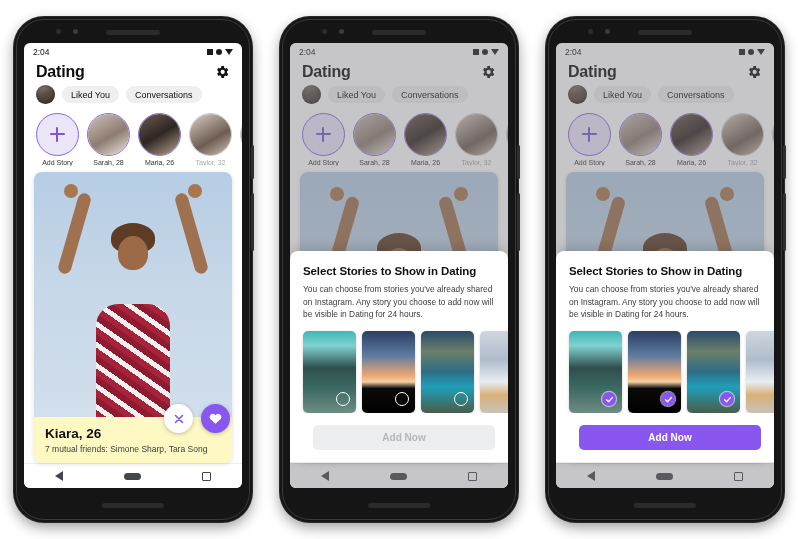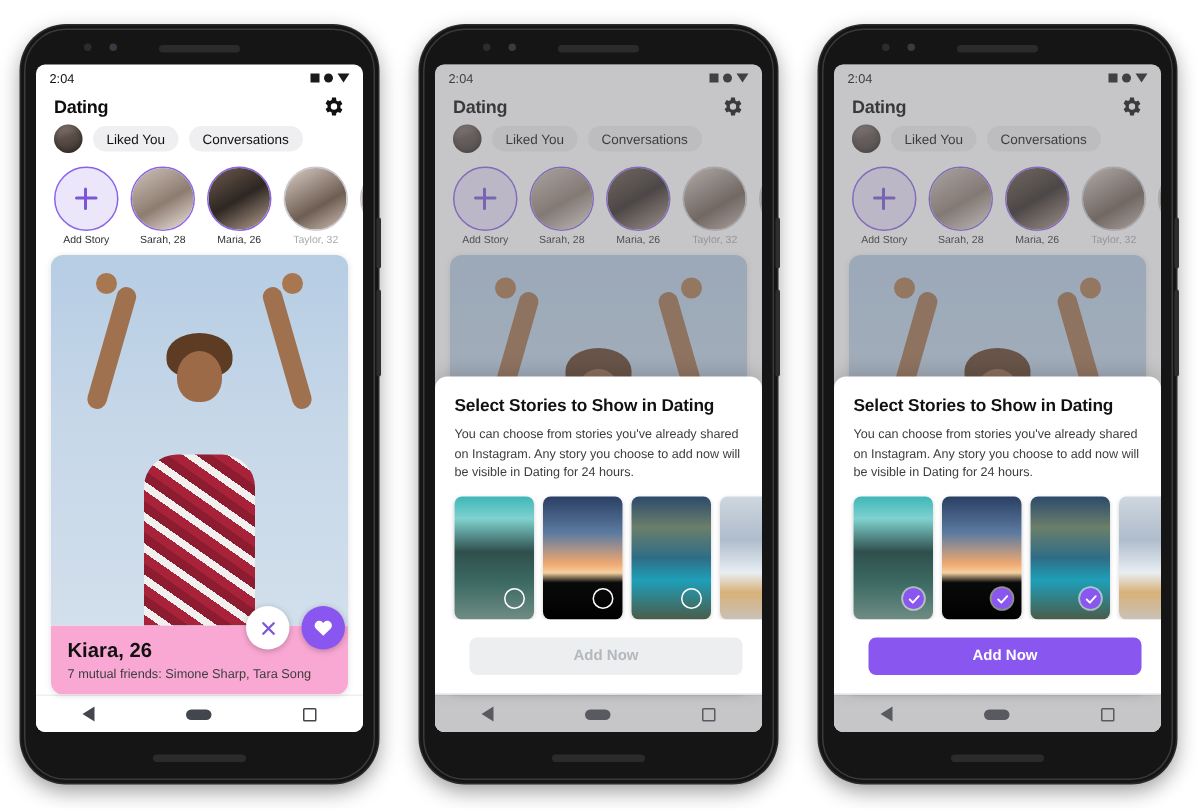--- a/index.html
+++ b/index.html
@@ -89,21 +89,21 @@
     width: 0; height: 0;
     border-left: 4px solid transparent; border-right: 4px solid transparent;
     border-top: 6px solid #1a1a1a;
   }
 
   
   .app-title-row {
     display: flex; align-items: center; justify-content: space-between;
     padding: 3px 12px 4px 12px;
   }
-  .app-title { font-size: 12px; font-weight: bold; color: #0d0d0d; letter-spacing: -.2px; }
+  .app-title { font-size: 16px; font-weight: bold; color: #0d0d0d; letter-spacing: -.2px; }
   .gear { width: 16px; height: 16px; position: relative; }
   .gear svg { display: block; }
 
   .chip-row { display: flex; align-items: center; gap: 7px; padding: 0 12px 7px 12px; }
   .avatar-sm {
     width: 19px; height: 19px; border-radius: 50%;
     background: linear-gradient(160deg,#9b8d85 0%,#5c4f48 45%,#3a322e 100%);
     flex: 0 0 auto;
     box-shadow: inset 0 0 4px rgba(0,0,0,.5);
   }
@@ -187,21 +187,21 @@
   .fig-arm.l { left: 17%; transform: rotate(16deg); }
   .fig-arm.r { right: 17%; transform: rotate(-16deg); }
   .fig-hand {
     position: absolute; top: 5%; width: 14px; height: 14px; border-radius: 50%;
     background: #a8774f;
   }
   .fig-hand.l { left: 15%; }
   .fig-hand.r { right: 15%; }
 
   .card-info {
-    background: #f9a8d4; padding: 9px 11px 9px 11px; flex: 0 0 auto;
+    background: #fef9c3; padding: 9px 11px 9px 11px; flex: 0 0 auto;
   }
   .card-name { font-size: 13.5px; font-weight: bold; color: #111; }
   .card-sub { font-size: 8.5px; color: #3c3c3c; margin-top: 3px; }
 
   .action-row {
     position: absolute; right: 12px; bottom: 55px;
     display: flex; align-items: center; gap: 8px; z-index: 5;
   }
   .act-btn {
     width: 29px; height: 29px; border-radius: 50%;

